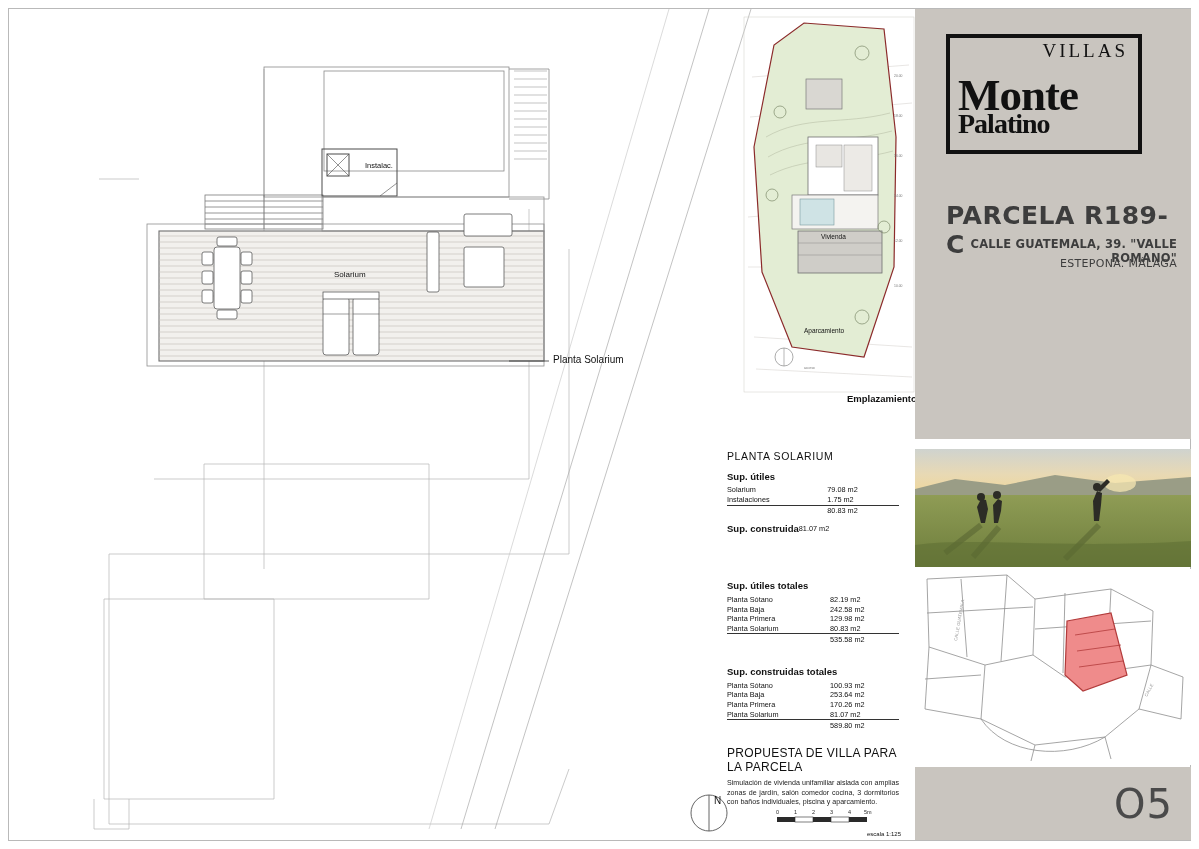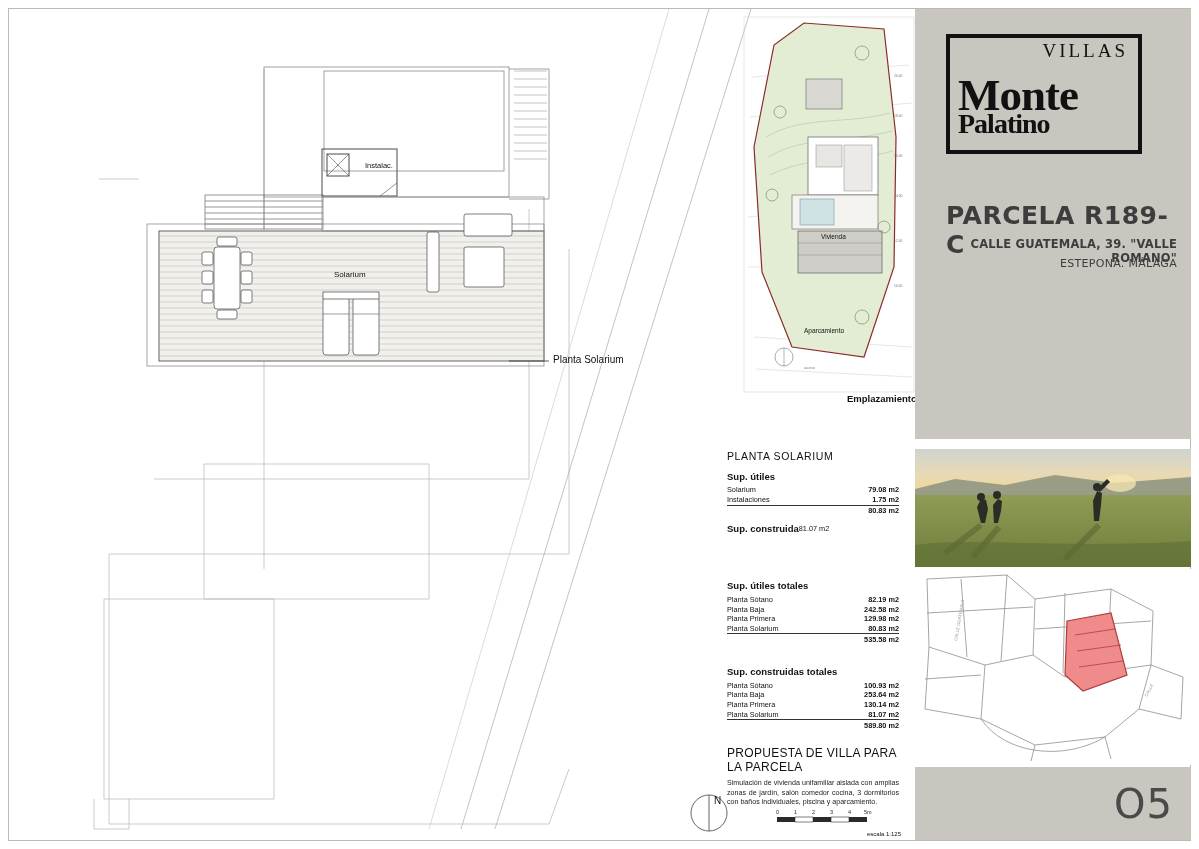--- a/index.html
+++ b/index.html
@@ -30,21 +30,21 @@
   .map-panel{position:absolute;left:0;top:560px;width:276px;height:196px;background:#fff;overflow:hidden;}
   .code-panel{position:absolute;left:0;top:758px;width:276px;height:73px;background:#c9c5bf;}
   .code-txt{position:absolute;right:18px;top:14px;font-family:"DejaVu Sans",sans-serif;font-size:40px;color:#4a4a4a;letter-spacing:1px;}
 
   
   .sched{position:absolute;left:727px;top:450px;width:180px;color:#111;}
   .sched h3{margin:0;font-size:10.5px;font-weight:normal;letter-spacing:0.6px;font-family:"Liberation Sans",sans-serif;}
   .sched h4{margin:9px 0 3px 0;font-size:9.5px;font-weight:bold;font-family:"Liberation Sans",sans-serif;}
   table.area{border-collapse:collapse;width:172px;font-size:7.3px;font-family:"Liberation Sans",sans-serif;}
   table.area td{padding:0.4px 0;}
-  table.area td.v{text-align:right;font-weight:bold;}
+  table.area td.v{}
   .row-rule{border-bottom:1px solid #333;}
   .constr{font-size:9.5px;font-weight:bold;margin-top:8px;display:flex;justify-content:flex-start;width:172px;}
   .constr span.v{font-weight:normal;font-size:7.3px;align-self:flex-end;padding-bottom:1px;}
 
   .propuesta-t{margin-top:16px;font-size:12px;letter-spacing:0.3px;font-family:"Liberation Sans",sans-serif;}
   .propuesta-b{margin-top:5px;font-size:7.1px;line-height:9.4px;text-align:justify;width:172px;font-family:"Liberation Sans",sans-serif;color:#222;}
 
   
   .lbl{position:absolute;font-family:"Liberation Sans",sans-serif;color:#111;}
   .lbl-solarium{left:325px;top:261px;font-size:8px;}
@@ -317,21 +317,21 @@
           <tr>
         <td>Planta Sótano</td>
         <td class="v">100.93 m2</td>
       </tr>
       <tr>
         <td>Planta Baja</td>
         <td class="v">253.64 m2</td>
       </tr>
       <tr>
         <td>Planta Primera</td>
-        <td class="v">130.14 m2</td>
+        <td class="v">170.26 m2</td>
       </tr>
       <tr>
         <td class="row-rule">Planta Solarium</td>
         <td class="v row-rule">81.07 m2</td>
       </tr>
       <tr>
         <td></td>
         <td class="v">589.80 m2</td>
       </tr>
     </tbody>

